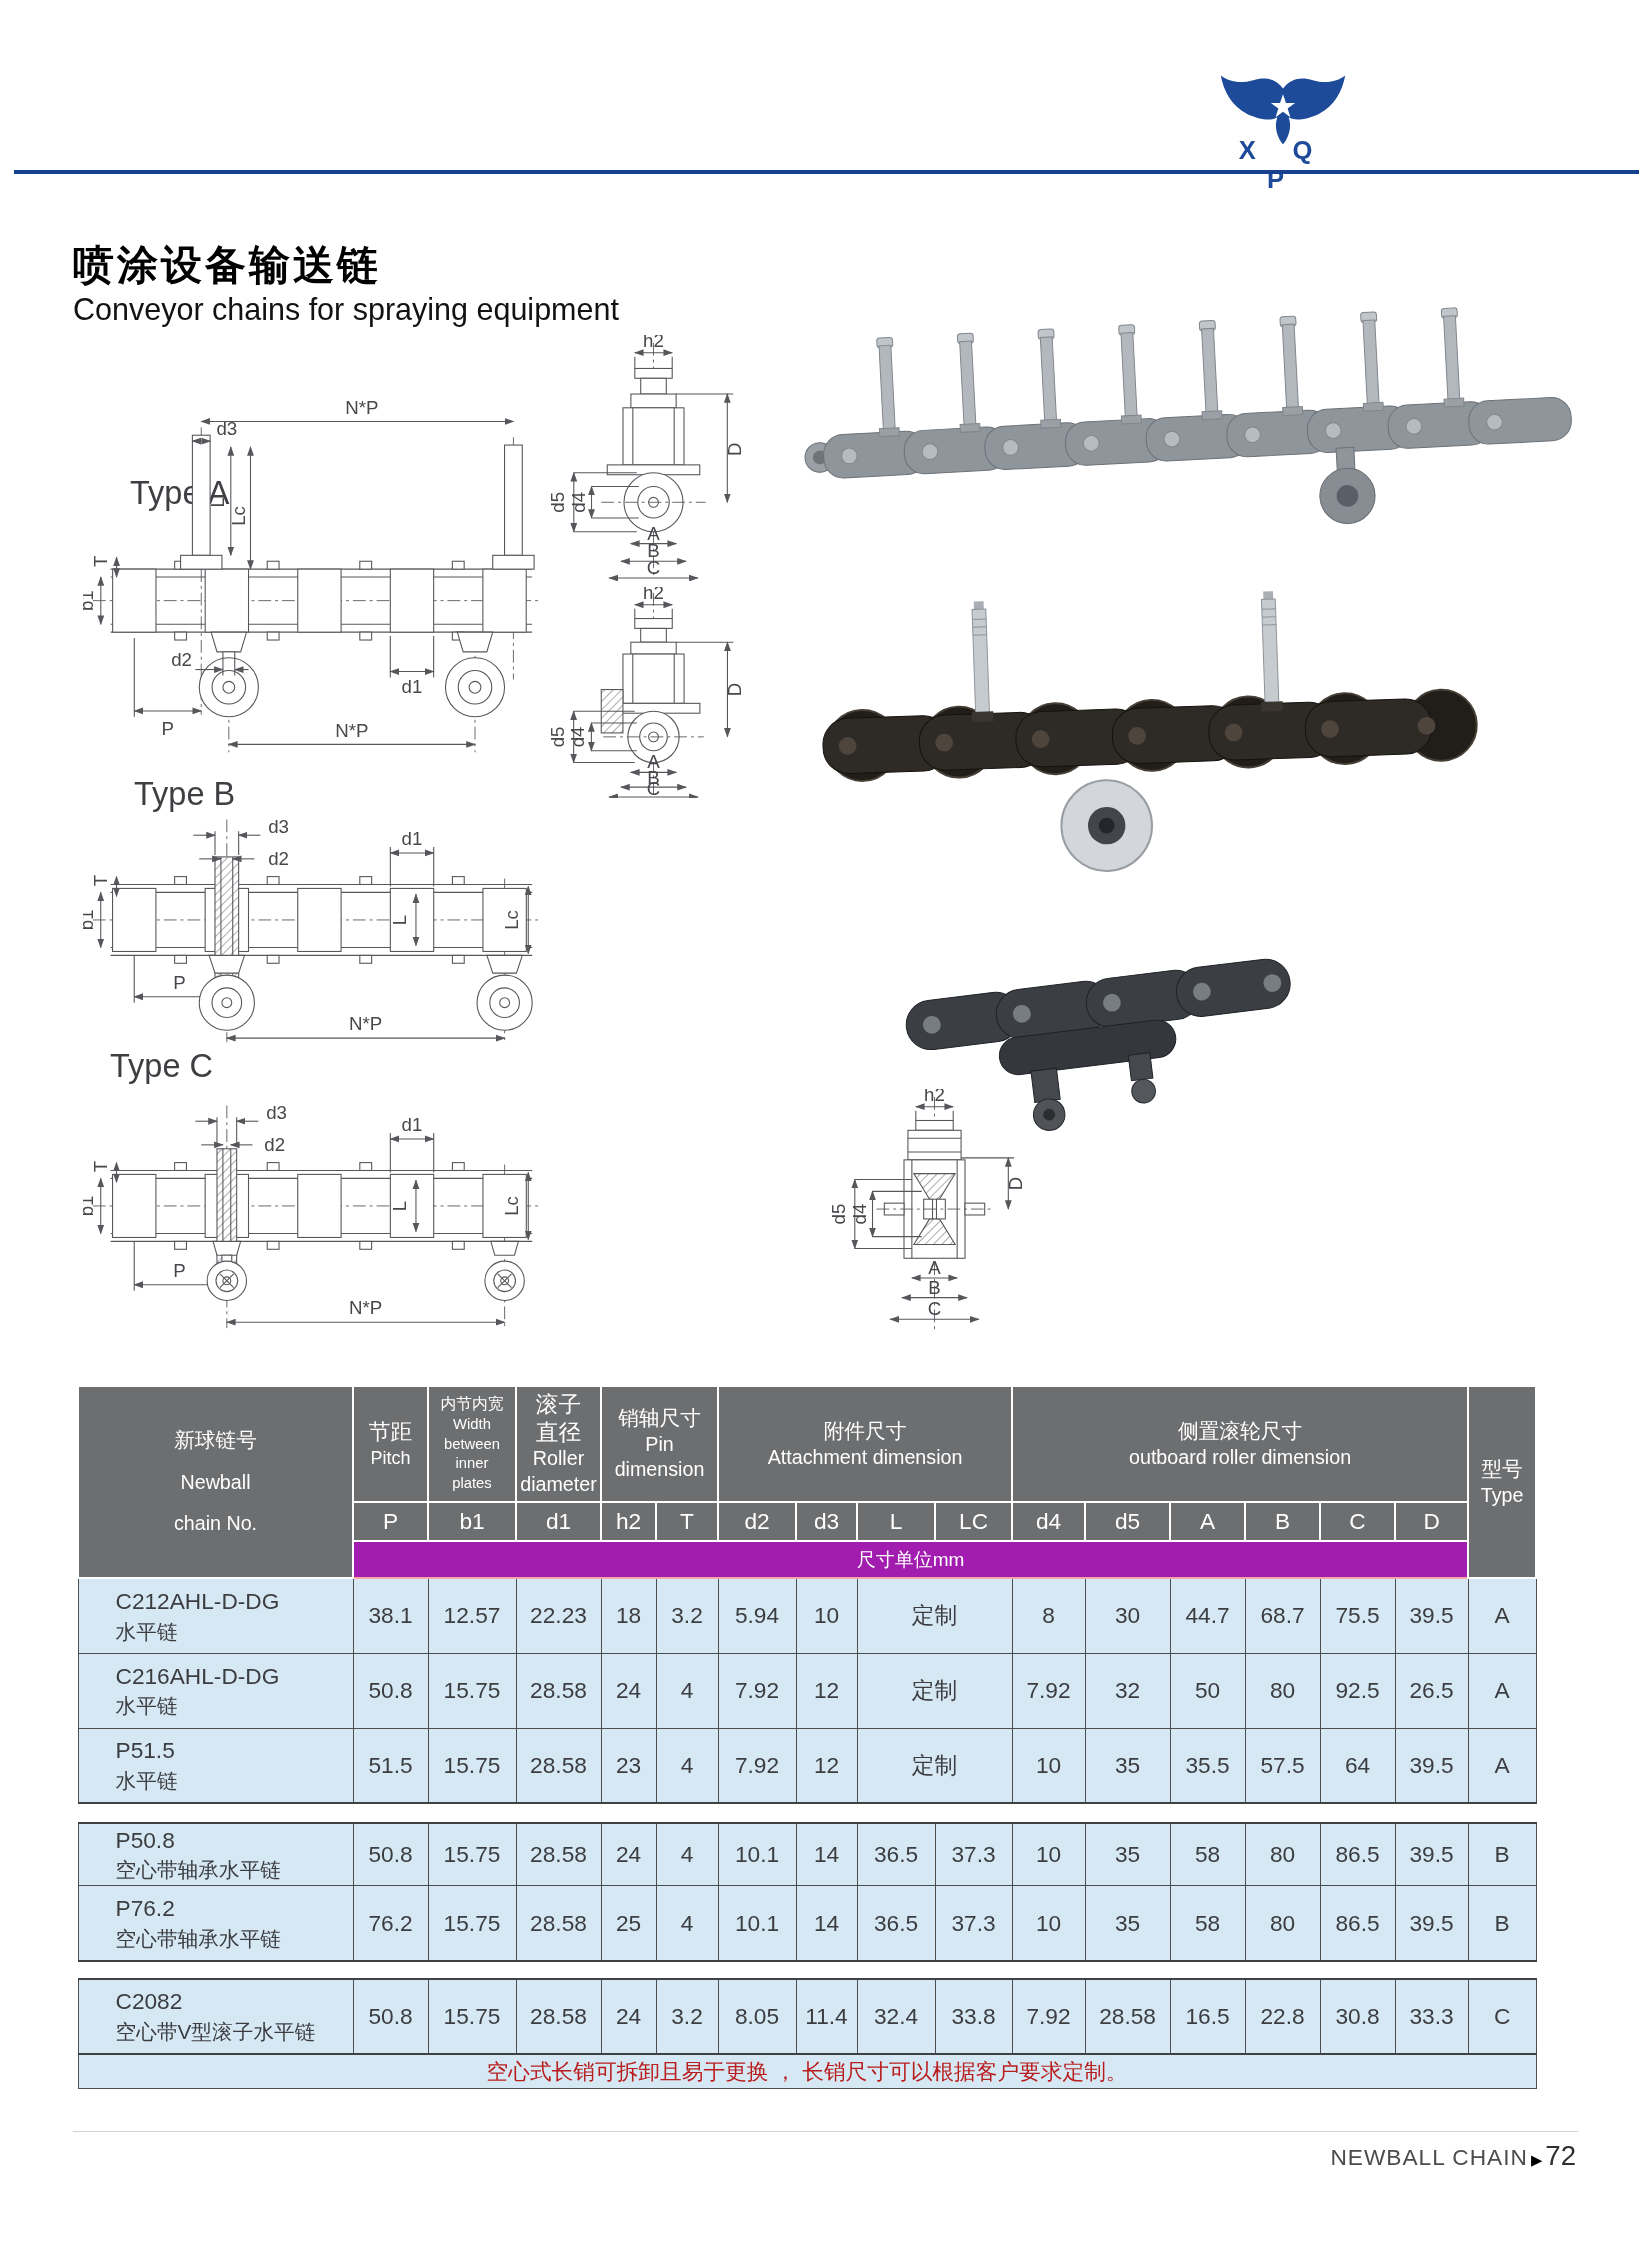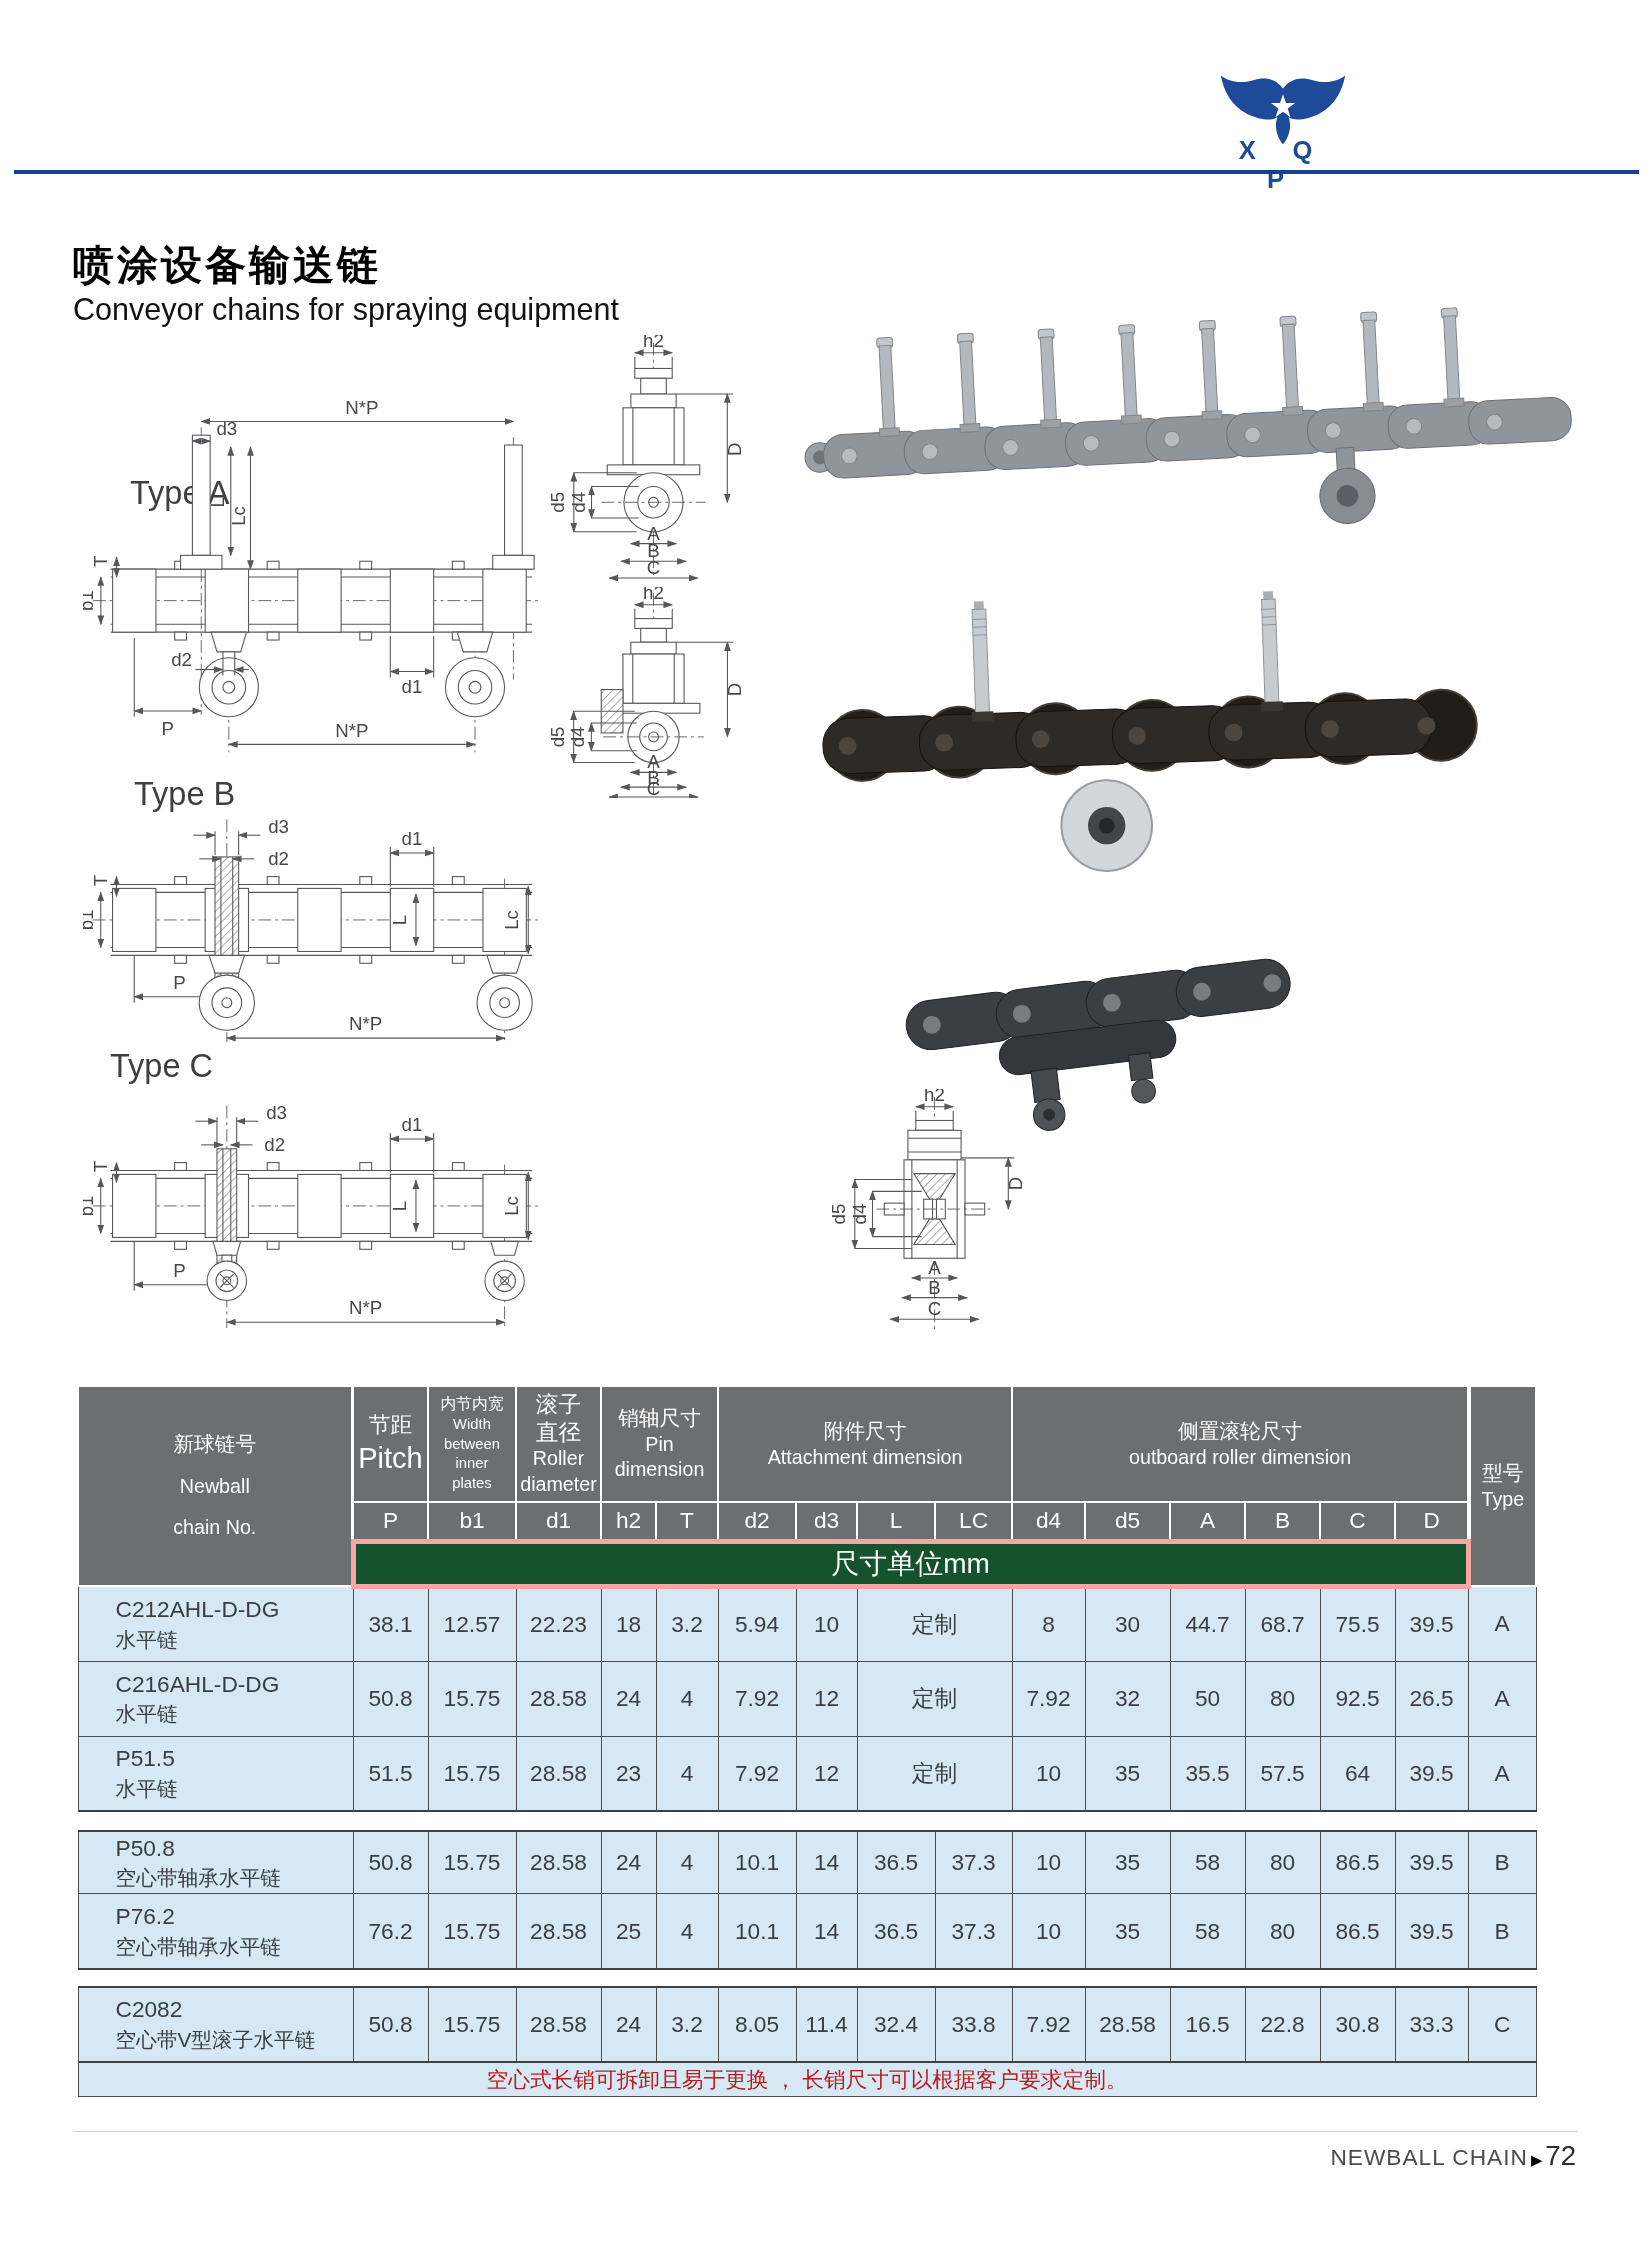--- a/index.html
+++ b/index.html
@@ -20,27 +20,27 @@
   .dt{fill:#46484b;font-size:19px;text-anchor:middle;stroke:none;font-family:"Liberation Sans","DejaVu Sans",sans-serif;}
   .dtl{fill:#46484b;font-size:19px;text-anchor:start;stroke:none;font-family:"Liberation Sans","DejaVu Sans",sans-serif;}
   
   table.spec{border-collapse:collapse;table-layout:fixed;width:1456px;}
   table.spec td{overflow:hidden;}
   .hd td{background:#6d6e70;color:#fff;border:2px solid #fff;text-align:center;vertical-align:middle;}
   .hd .zh-lg{font-size:21.7px;line-height:1.25;}
   .hd .zh-md{font-size:20.7px;line-height:1.2;}
   .hd .zh-roller{font-size:22.7px;line-height:1.15;}
   .hd .zh-sm{font-size:15.8px;line-height:1.2;}
-  .hd .en-lg{font-size:29px;line-height:1.25;}
+  .hd .en-lg{font-size:18px;line-height:1.25;}
   .hd .en-md{font-size:19.7px;line-height:1.2;}
   .hd .en-sm{font-size:14.8px;line-height:1.2;}
   .hd .stack{display:flex;flex-direction:column;gap:2px;align-items:center;}
   .hd .chainstack{display:flex;flex-direction:column;gap:17.7px;align-items:center;}
   td.subhd{background:#6d6e70;color:#fff;border:2px solid #fff;text-align:center;font-size:22.7px;}
-  td.unitrow{background:#14532d;color:#fff;border:5px solid #fca5a5;text-align:center;font-size:28px;}
+  td.unitrow{background:#a21caf;color:#fff;border:2px solid #fca5a5;text-align:center;font-size:19px;}
   tr.dr td{background:#d6e8f4;border:1px solid #4b4d4f;color:#3b3d40;font-size:22.7px;text-align:center;vertical-align:middle;}
   tr.dr td.namecell{text-align:left;padding-left:37px;}
   .cn-name{font-size:22.7px;line-height:1.4;color:#3b3d40;}
   .cn-desc{font-size:20.7px;line-height:1.35;color:#3b3d40;}
   tr.gap td{background:#fff;border:none;border-left:none;border-right:none;}
   tr.blocktop td{border-top:2px solid #3f4143;}
   tr.blockend td{border-bottom:2px solid #3f4143;}
   tr.noterow td{background:#d6e8f4;border:1px solid #4b4d4f;border-top:2px solid #3f4143;text-align:center;font-size:21.7px;color:#b91c1c;}
   
   .foot-line{height:1px;background:#d0d2d4;}

